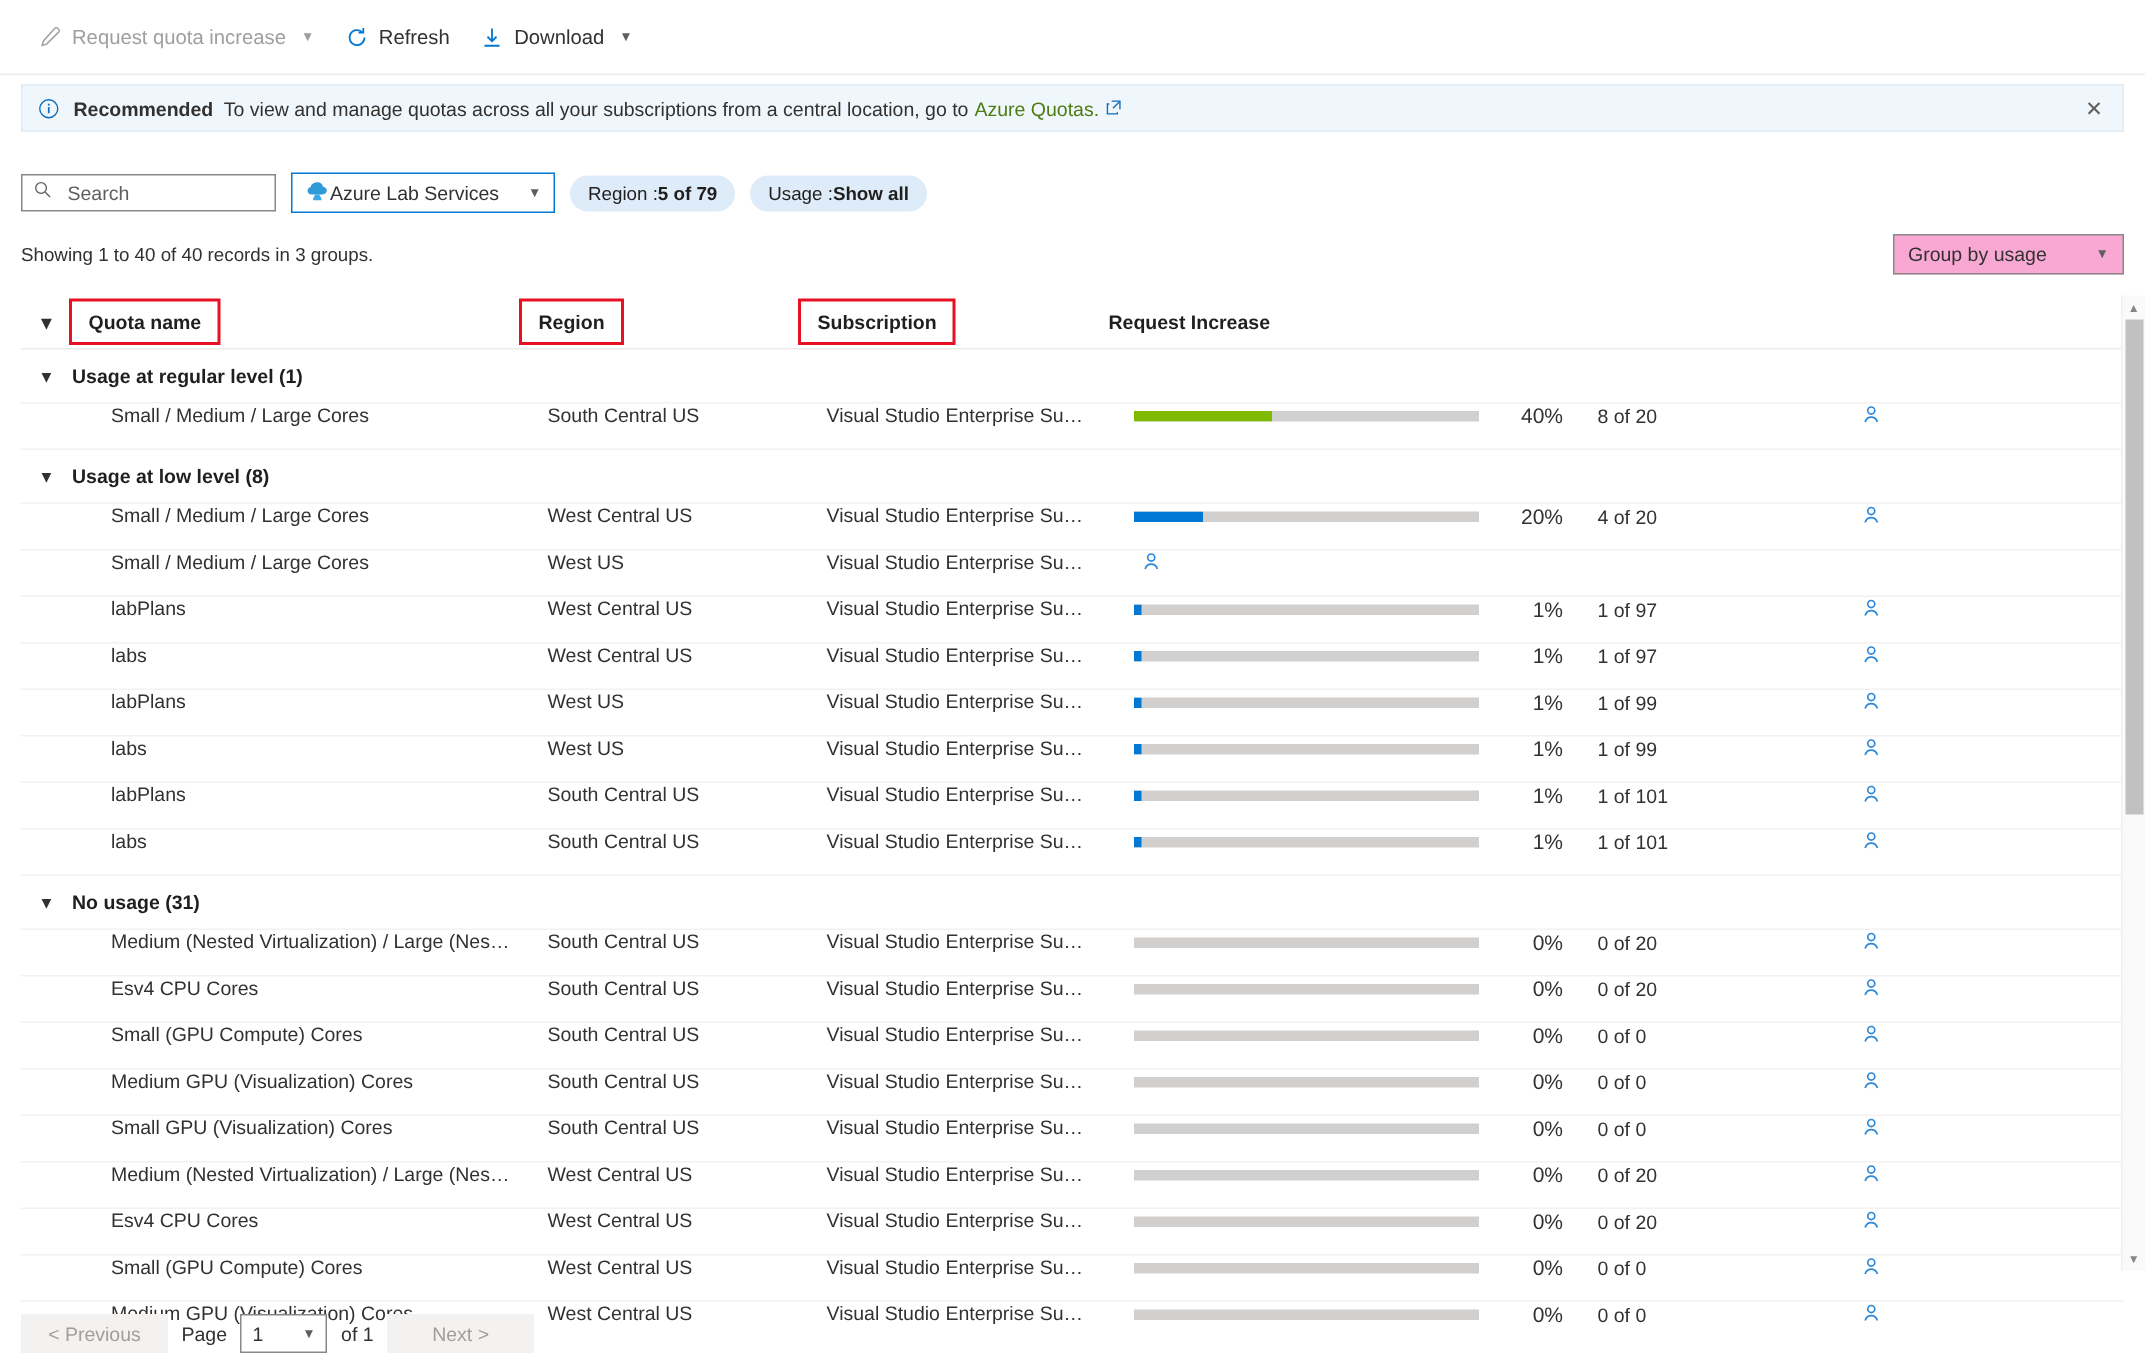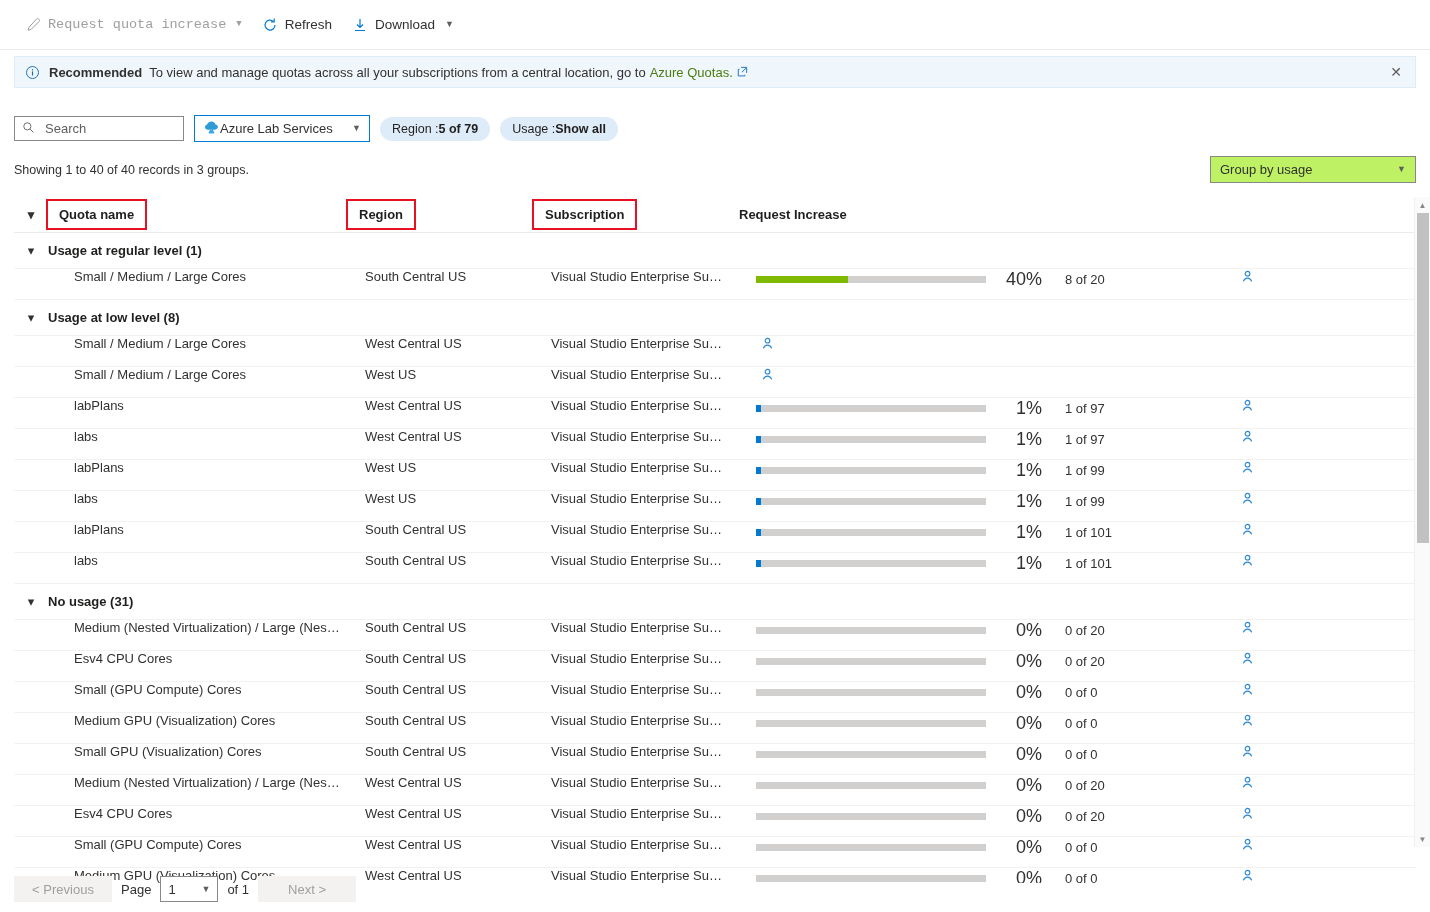--- a/index.html
+++ b/index.html
@@ -28,21 +28,21 @@
     gap: 7px;
     height: 32px;
     padding: 0 9px;
     font-size: 13.5px;
     color: #323130;
     cursor: pointer;
     white-space: nowrap;
     background: transparent;
     border: none;
   }
-  .cmd.disabled { color: #a19f9d; cursor: default; font-family: Liberation Mono, monospace; }
+  .cmd.disabled { color: #a19f9d; cursor: default; }
   .cmd .ico { display: inline-flex; align-items: center; justify-content: center; width: 16px; height: 16px; }
   .chev { font-size: 9px; color: #605e5c; margin-left: 3px; line-height: 1; }
   .cmd.disabled .chev { color: #a19f9d; }
 
   
   .infobar {
     margin: 6px 14px 16px 14px;
     background: #eff6fc;
     border: 1px solid #deecf9;
     height: 32px;
@@ -108,23 +108,23 @@
   }
   .pill b { font-weight: 700; }
 
   
   .records-row {
     display: flex; align-items: center; justify-content: space-between;
     padding: 14px 14px 0 14px;
   }
   .records-text { font-size: 12.5px; color: #323130; }
   .groupby {
-    width: 206px; height: 27px;
+    width: 154px; height: 27px;
     border: 1px solid #8a8886;
-    background: #bef264;
+    background: #f9a8d4;
     display: flex; align-items: center; justify-content: space-between;
     padding: 0 9px;
     font-size: 13px; color: #323130;
     cursor: pointer;
   }
 
   
   .table-wrap { padding: 0 14px 0 14px; margin-top: 14px; position: relative; }
 
   .thead {
@@ -180,21 +180,21 @@
   .cell-req    { width: 180px; display: flex; align-items: center; justify-content: flex-start; padding-left: 21px; }
 
   .bar-track {
     width: 230px; height: 7px;
     background: #d2d0ce;
     position: relative;
     overflow: hidden;
   }
   .bar-fill { height: 100%; background: #0078d4; }
   .bar-fill.green { background: #7fba00; }
-  .pct { width: 48px; text-align: right; padding-right: 3px; margin-left: 11px; font-size: 18px; }
+  .pct { width: 48px; text-align: right; padding-right: 3px; margin-left: 11px; font-size: 14px; }
   .ofval { margin-left: 20px; font-size: 13px; white-space: nowrap; }
 
   .req-icon { cursor: pointer; display: inline-flex; }
 
   
   .vscroll {
     position: absolute;
     right: 0px; top: 0;
     width: 16px; height: 650px;
     background: #fafafa;
@@ -382,20 +382,27 @@
       </div>
       <div class="grouprow">
         <div class="gcaret">▾</div>
         <div>Usage at low level (8)</div>
       </div>
       <div class="row">
         <div class="indent"></div>
         <div class="cell-quota">Small / Medium / Large Cores</div>
         <div class="cell-region">West Central US</div>
         <div class="cell-sub">Visual Studio Enterprise Subscri…</div>
+        <div class="cell-usage">
+          <div class="bar-track">
+            <div class="bar-fill" style="width: 20%;"></div>
+          </div>
+          <span class="pct">20%</span>
+          <span class="ofval">4 of 20</span>
+        </div>
         <div class="cell-req">
           <span class="req-icon">
             <svg width="15" height="15" viewBox="0 0 16 16">
               <circle cx="8" cy="5" r="2.5" fill="none" stroke="#2b88d8" stroke-width="1.2"></circle>
               <path d="M3.6 13.2C4.4 10.9 6 9.7 8 9.7s3.6 1.2 4.4 3.5" fill="none" stroke="#2b88d8" stroke-width="1.2"></path>
             </svg>
           </span>
         </div>
       </div>
       <div class="row">

